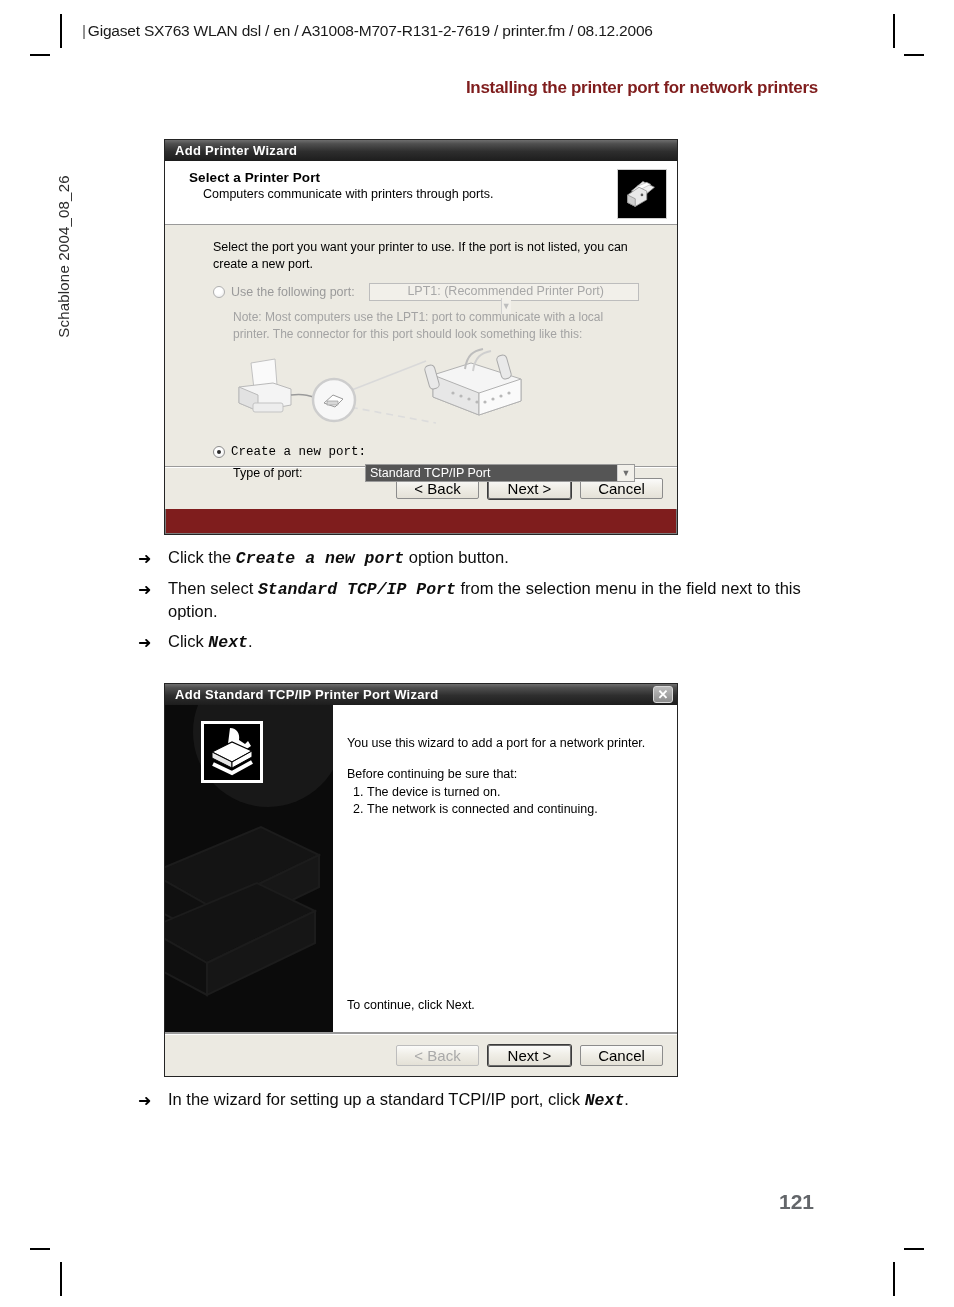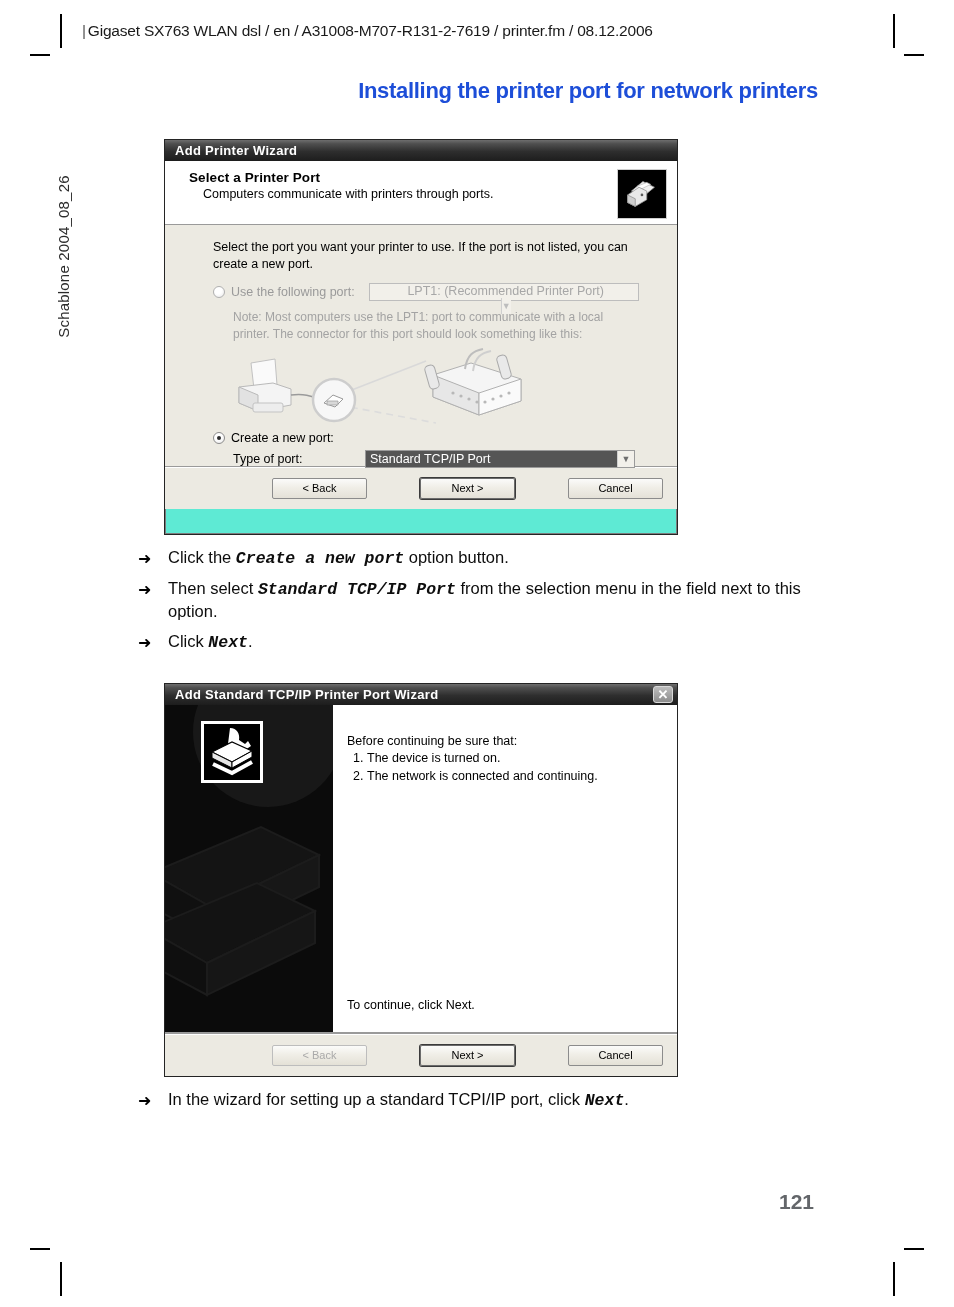--- a/index.html
+++ b/index.html
@@ -35,23 +35,23 @@
   }
   .doc-header .bar {
     color: #555;
     margin-right: 2px;
   }
 
   .section-title {
     position: absolute;
     right: 136px;
     top: 78px;
-    font-size: 22px;
+    font-size: 17px;
     font-weight: bold;
-    color: #1d4ed8;
+    color: #7f1d1d;
     letter-spacing: -0.3px;
     white-space: nowrap;
   }
 
   
   .side-label {
     position: absolute;
     left: -52px;
     top: 248px;
     width: 230px;
@@ -99,21 +99,21 @@
   .step .txt {
     flex: 1 1 auto;
     max-width: 675px;
   }
   .step b { font-weight: bold; font-style: italic; font-family: Liberation Mono, monospace; }
 
   
   .dlg {
     position: absolute;
     box-sizing: border-box;
-    background: #5eead4;
+    background: #7f1d1d;
     border: 1px solid #242424;
     box-shadow: 0 0 0 1px #7c7c7c inset;
     font-family: "Liberation Sans", sans-serif;
   }
   .dlg-title {
     height: 21px;
     background: linear-gradient(to bottom, #6e6e6e 0%, #4f4f4f 18%, #2e2e2e 55%, #1d1d1d 100%);
     color: #ffffff;
     font-size: 13px;
     font-weight: bold;
@@ -275,32 +275,31 @@
     box-shadow: 0 1px 0 #ffffff inset;
     height: 42px;
     display: flex;
     align-items: center;
     justify-content: flex-end;
     gap: 9px;
     padding-right: 14px;
     background: #eceae2;
   }
   .btn {
-    width: 95px;
+    width: 83px;
     height: 21px;
-    font-size: 11px;
+    font-size: 15px;
     background: linear-gradient(to bottom,#fbfbfa 0%, #f0eee7 45%, #e4e1d7 100%);
     border: 1px solid #8c8c8c;
     border-radius: 2px;
     display: flex;
     align-items: center;
     justify-content: center;
     color: #000;
     box-sizing: border-box;
-    margin-left: 44px;
   }
   .btn.default { box-shadow: 0 0 0 1px #3b3b3b; border-color: #6b6b6b; }
   .btn.disabled { color: #a9a9a9; border-color: #bdbdbd; }
 
   
   #dlg-tcpip { left: 164px; top: 683px; width: 514px; height: 394px; }
   .tcp-main {
     display: flex;
     height: 327px;
     background: #ffffff;
@@ -463,21 +462,21 @@
             <circle cx="272" cy="54" r="1.6"></circle>
           <circle cx="280" cy="51" r="1.6"></circle>
             <circle cx="288" cy="48" r="1.6"></circle>
         </g>
 
         <path d="M244 24 C246 10 252 6 262 4" fill="none" stroke="#bdbdbd" stroke-width="2"></path>
         <path d="M252 26 C254 12 260 8 270 6" fill="none" stroke="#cfcfcf" stroke-width="2"></path>
       </svg>
     </div>
 
-    <div class="radio-row" style="margin-top:0;">
+    <div class="radio-row" style="margin-top:14px;font-family:Liberation Mono, monospace;">
       <span class="radio checked"></span>
       <span class="radio-label">Create a new port:</span>
     </div>
 
     <div class="port-type-row">
       <span class="lbl">Type of port:</span>
       <span class="combo selected" style="width:270px;">
         <span class="val">Standard TCP/IP Port</span>
         <span class="arrow-box">▼</span>
       </span>
@@ -532,20 +531,21 @@
           <path d="M26 4 C33 4 36 10 35 16 L41 20 L44 17 L47 22 L38 28 L24 20 Z" fill="#ffffff"></path>
           <path d="M8 28 L28 18 L48 27 L28 38 Z" fill="#ffffff" stroke="#000" stroke-width="1.2"></path>
           <path d="M8 28 L28 38 L28 44 L8 34 Z" fill="#e6e6e6" stroke="#000" stroke-width="1"></path>
           <path d="M28 38 L48 27 L48 33 L28 44 Z" fill="#ffffff" stroke="#000" stroke-width="1"></path>
           <path d="M9 40 L28 49 L48 38" fill="none" stroke="#ffffff" stroke-width="4"></path>
         </svg>
       </div>
     </div>
 
     <div class="tcp-content">
+      <p>You use this wizard to add a port for a network printer.</p>
       <p style="margin-top:14px;">Before continuing be sure that:</p>
       <ol>
         <li>The device is turned on.</li>
         <li>The network is connected and continuing.</li>
       </ol>
       <p class="continue">To continue, click Next.</p>
     </div>
   </div>
 
   <div class="wiz-foot">

